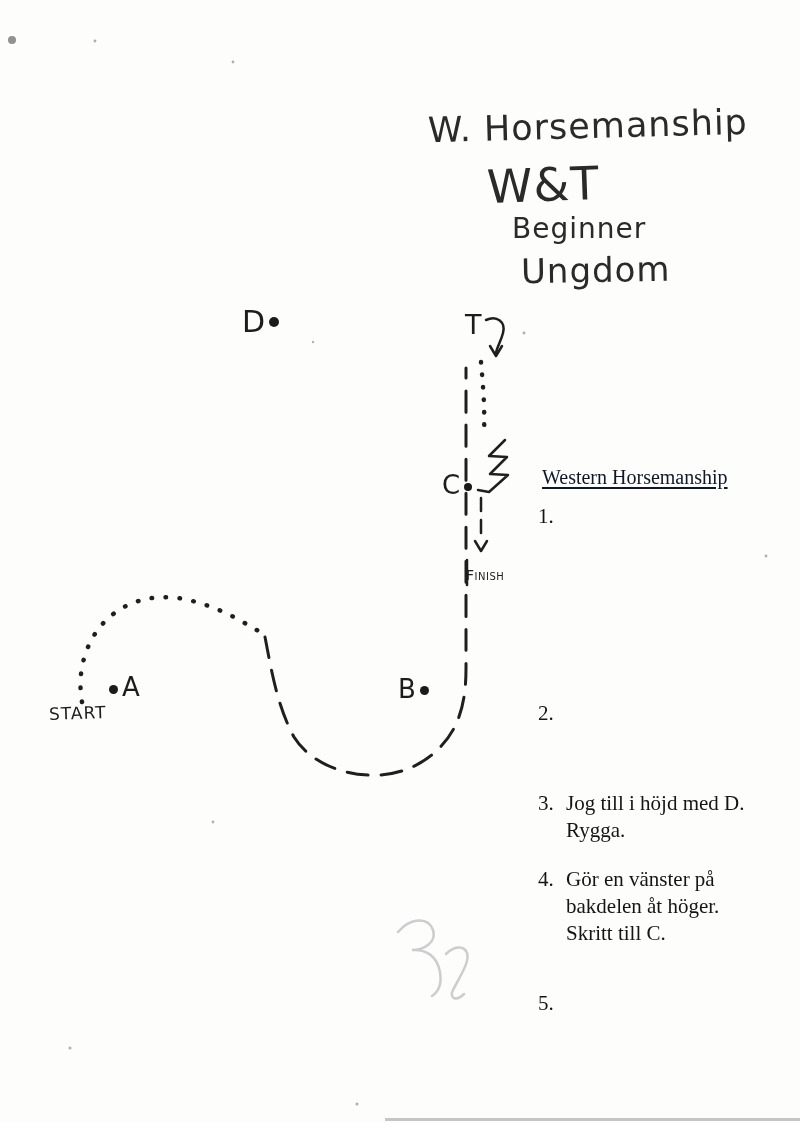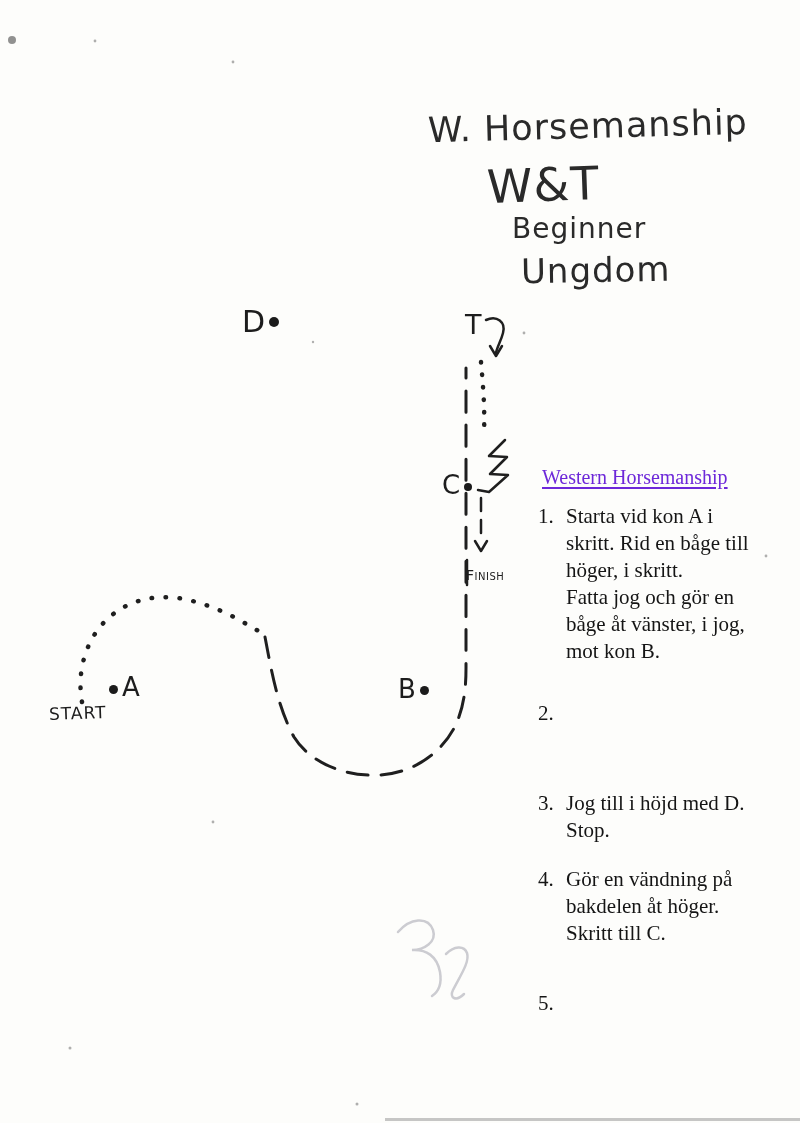--- a/index.html
+++ b/index.html
@@ -28,21 +28,21 @@
   .dot-d{left:269px;top:317px;width:10px;height:10px;}
   .dot-c{left:464px;top:483px;width:8px;height:8px;}
   .dot-b{left:420px;top:686px;width:9px;height:9px;}
   .dot-a{left:109px;top:685px;width:9px;height:9px;}
   .start-label{position:absolute;left:49px;top:703px;font-size:17px;letter-spacing:1px;transform:rotate(-2deg);color:#1d1d1d;}
   .finish-label{position:absolute;left:466px;top:567px;font-size:14px;font-variant:small-caps;letter-spacing:.5px;color:#1d1d1d;}
 
   
   .instr-heading{
     position:absolute;left:542px;top:466px;
-    font-family:"Liberation Serif",serif;font-size:20px;color:#6d28d9;
+    font-family:"Liberation Serif",serif;font-size:20px;color:#0f172a;
     text-decoration:underline;text-underline-offset:3px;white-space:nowrap;
   }
   .item{
     position:absolute;left:538px;display:flex;
     font-family:"Liberation Serif",serif;font-size:21px;line-height:27px;color:#151515;
   }
   .item .num{width:28px;flex:none;}
   .item .txt{white-space:pre-line;width:232px;}
   .it1{top:503px;}
   .it2{top:700px;}
@@ -116,38 +116,32 @@
   <span class="cone-letter cl-a">A</span>
   <span class="dot dot-a"></span>
 
   <span class="start-label">START</span>
   <span class="finish-label">Finish</span>
 
   <div class="instr-heading">Western Horsemanship</div>
 
   <div class="item it1">
     <span class="num">1.</span>
-    <span class="txt">Starta vid kon A i
-skritt. Rid en båge till
-höger, i skritt.
-Fatta jog och gör en
-båge åt vänster, i jog,
-mot kon B.</span>
   </div>
   <div class="item it2">
     <span class="num">2.</span>
   </div>
   <div class="item it3">
     <span class="num">3.</span>
     <span class="txt">Jog till i höjd med D.
-Stop.</span>
+Rygga.</span>
   </div>
   <div class="item it4">
     <span class="num">4.</span>
-    <span class="txt">Gör en vändning på
+    <span class="txt">Gör en vänster på
 bakdelen åt höger.
 Skritt till C.</span>
   </div>
   <div class="item it5">
     <span class="num">5.</span>
   </div>
 
 </div>
 
 </body></html>

